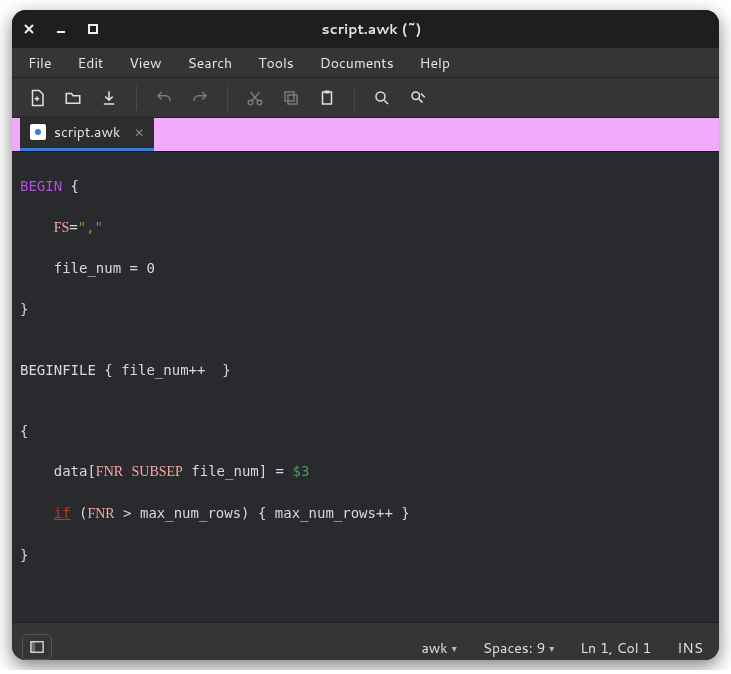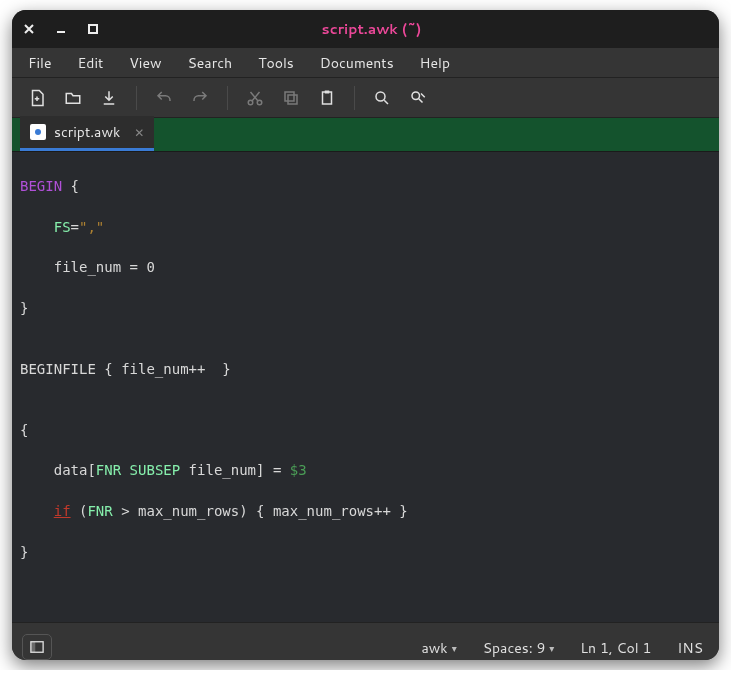--- a/index.html
+++ b/index.html
@@ -30,21 +30,21 @@
     display: flex;
     align-items: center;
     padding: 0 10px;
     position: relative;
   }
   .win-controls { display: flex; gap: 18px; align-items: center; }
   .win-btn { width: 14px; height: 14px; display:flex; align-items:center; justify-content:center; color:#eee; }
   .win-btn svg { width:12px; height:12px; }
   .title {
     position:absolute; left:12px; right:0; text-align:center;
-    font-weight:600; color:#ec4899; font-size:14px;
+    font-weight:600; color:#e5e5e5; font-size:14px;
     pointer-events:none;
   }
   
   .menubar {
     height: 30px;
     background: #353535;
     display:flex; align-items:center;
     padding: 0 6px;
     gap: 6px;
     color:#e6e6e6;
@@ -64,21 +64,21 @@
   .tool-sep { width:1px; height:24px; background:#4a4a4a; margin:0 8px; }
   .tool-btn {
     width:26px; height:26px; display:flex; align-items:center; justify-content:center;
     border-radius:4px; color:#e0e0e0;
   }
   .tool-btn svg { width:18px; height:18px; }
   .tool-btn.dim { color:#7a7a7a; }
   
   .tabbar {
     height: 34px;
-    background: #14532d;
+    background: #f0abfc;
     display:flex; align-items:flex-end;
     padding-left:8px;
     border-bottom:1px solid #1a1a1a;
   }
   .tab {
     display:flex; align-items:center; gap:8px;
     padding:6px 10px;
     background:#2d2d2d;
     border-bottom:3px solid #3a7bd5;
     color:#e6e6e6;
@@ -94,21 +94,21 @@
     flex:1; background:#282a2e;
     font-family: "DejaVu Sans Mono","Consolas",monospace;
     font-size:14px; line-height:1.45;
     padding: 4px 0 4px 4px;
     white-space: pre;
     overflow:auto;
     color:#d8d8d8;
   }
   .line { padding:0 4px; }
   .kw-begin { color:#b050d8; }      
-  .kw-var   { color:#86efac; }      
+  .kw-var   { color:#fca5a5;font-family:Liberation Serif, serif; }      
   .kw-str   { color:#ae8131; }      
   .kw-field { color:#4a9c56; }      
   .kw-for   { color:#c0392b;text-decoration:underline; }      
   .plain    { color:#d8d8d8; }
   
   .statusbar {
     height: 38px;
     background: #353535;
     border-top:1px solid #222;
     display:flex; align-items:flex-end;

